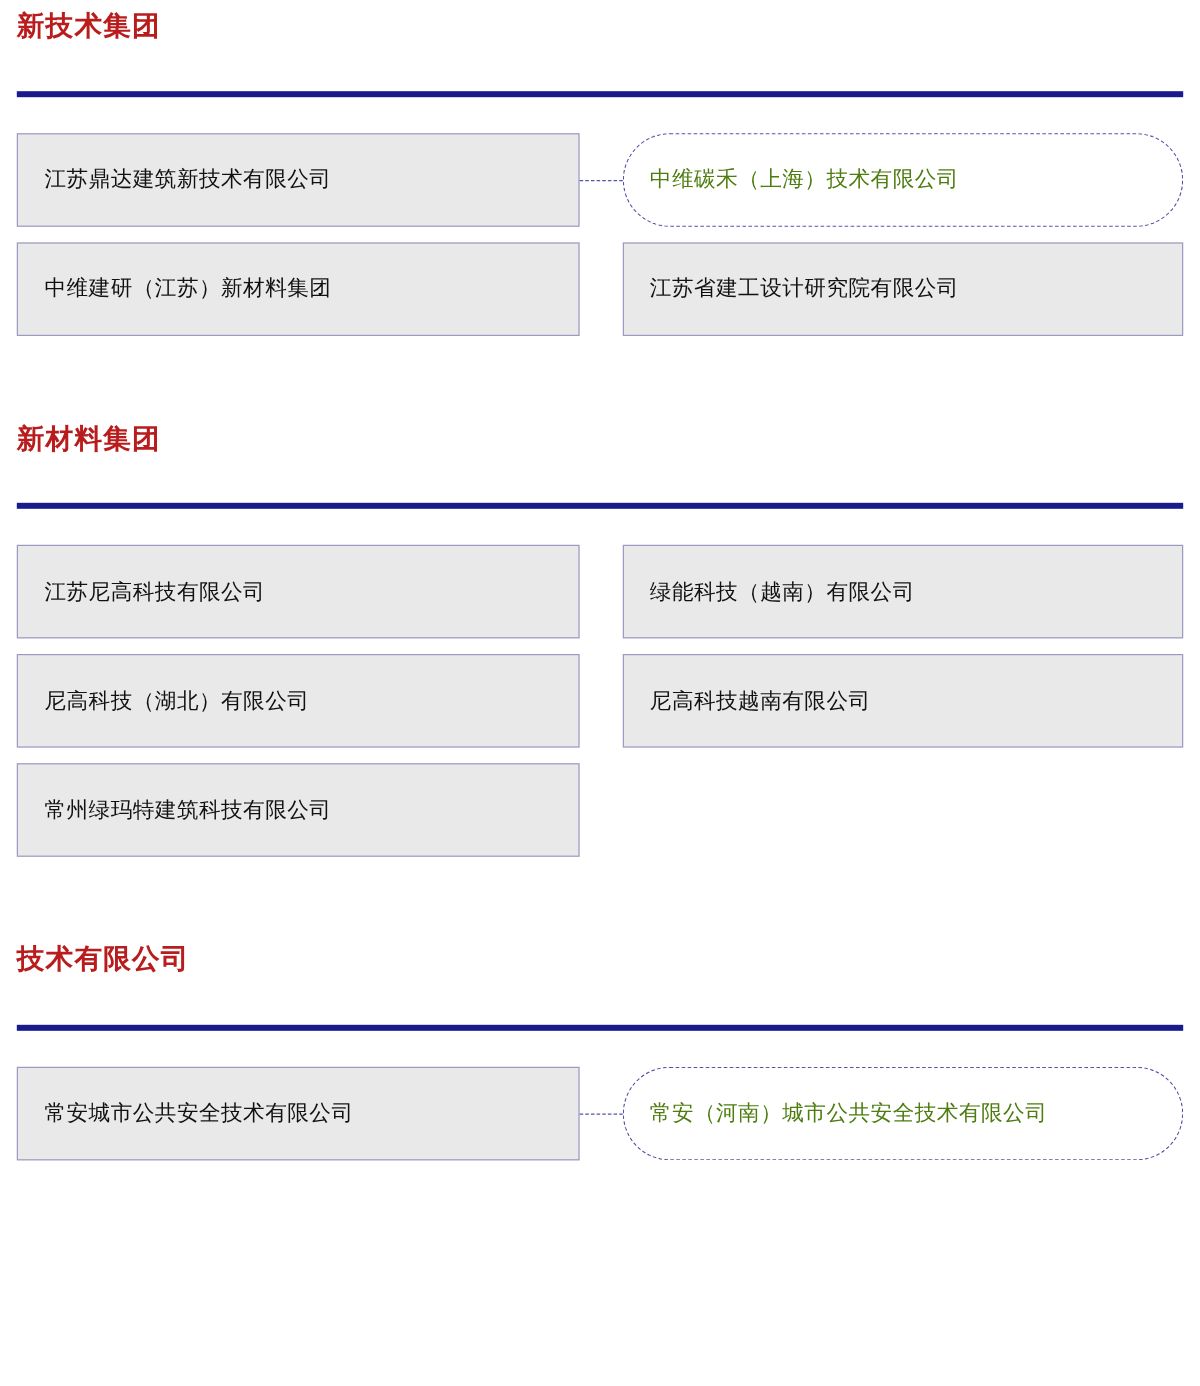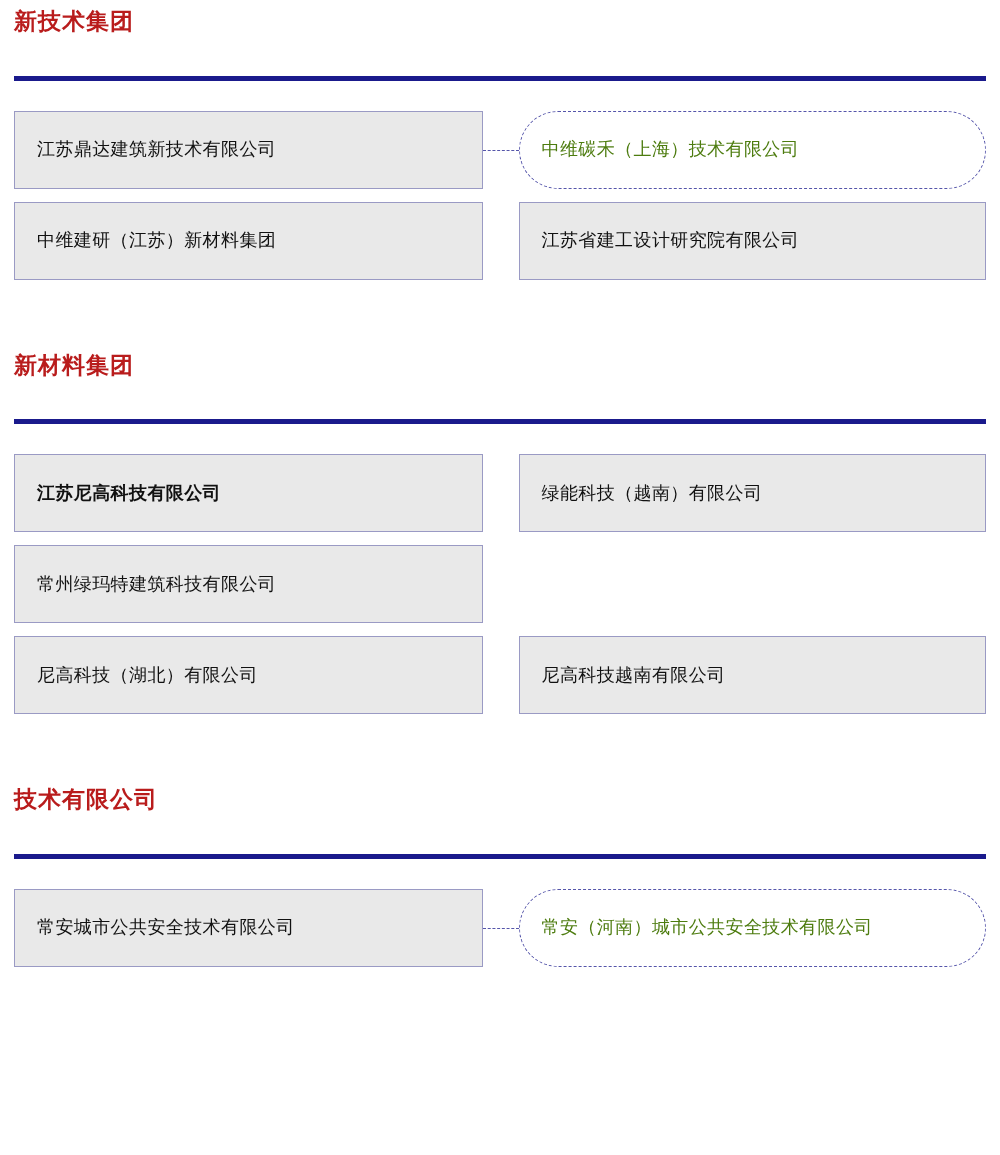--- a/index.html
+++ b/index.html
@@ -137,46 +137,46 @@
 
   <div class="section">
     <div class="section-title">新材料集团</div>
     <div class="gap-title-rule"></div>
     <div class="rule"></div>
     <div class="gap-rule-grid"></div>
 
     <div class="col-left" style="width:100%;">
 
       <div class="row">
-        <div class="cell" style="width:471px;font-weight:bold;">
+        <div class="cell" style="width:471px;">
           <div class="node solid">江苏尼高科技有限公司</div>
         </div>
         <div class="connector"></div>
         <div class="cell" style="width:470px;">
           <div class="node solid">绿能科技（越南）有限公司</div>
         </div>
       </div>
 
       <div class="row">
         <div class="cell" style="width:471px;">
+          <div class="node solid">尼高科技（湖北）有限公司</div>
+        </div>
+        <div class="connector"></div>
+        <div class="cell" style="width:470px;">
+          <div class="node solid">尼高科技越南有限公司</div>
+        </div>
+      </div>
+
+      <div class="row">
+        <div class="cell" style="width:471px;">
           <div class="node solid">常州绿玛特建筑科技有限公司</div>
         </div>
         <div class="connector"></div>
         <div class="cell" style="width:470px;">
           <div class="spacer-cell"></div>
-        </div>
-      </div>
-
-      <div class="row">
-        <div class="cell" style="width:471px;">
-          <div class="node solid">尼高科技（湖北）有限公司</div>
-        </div>
-        <div class="connector"></div>
-        <div class="cell" style="width:470px;">
-          <div class="node solid">尼高科技越南有限公司</div>
         </div>
       </div>
 
     </div>
   </div>
 
   <div class="gap-section"></div>
 
   <div class="section">
     <div class="section-title">技术有限公司</div>

